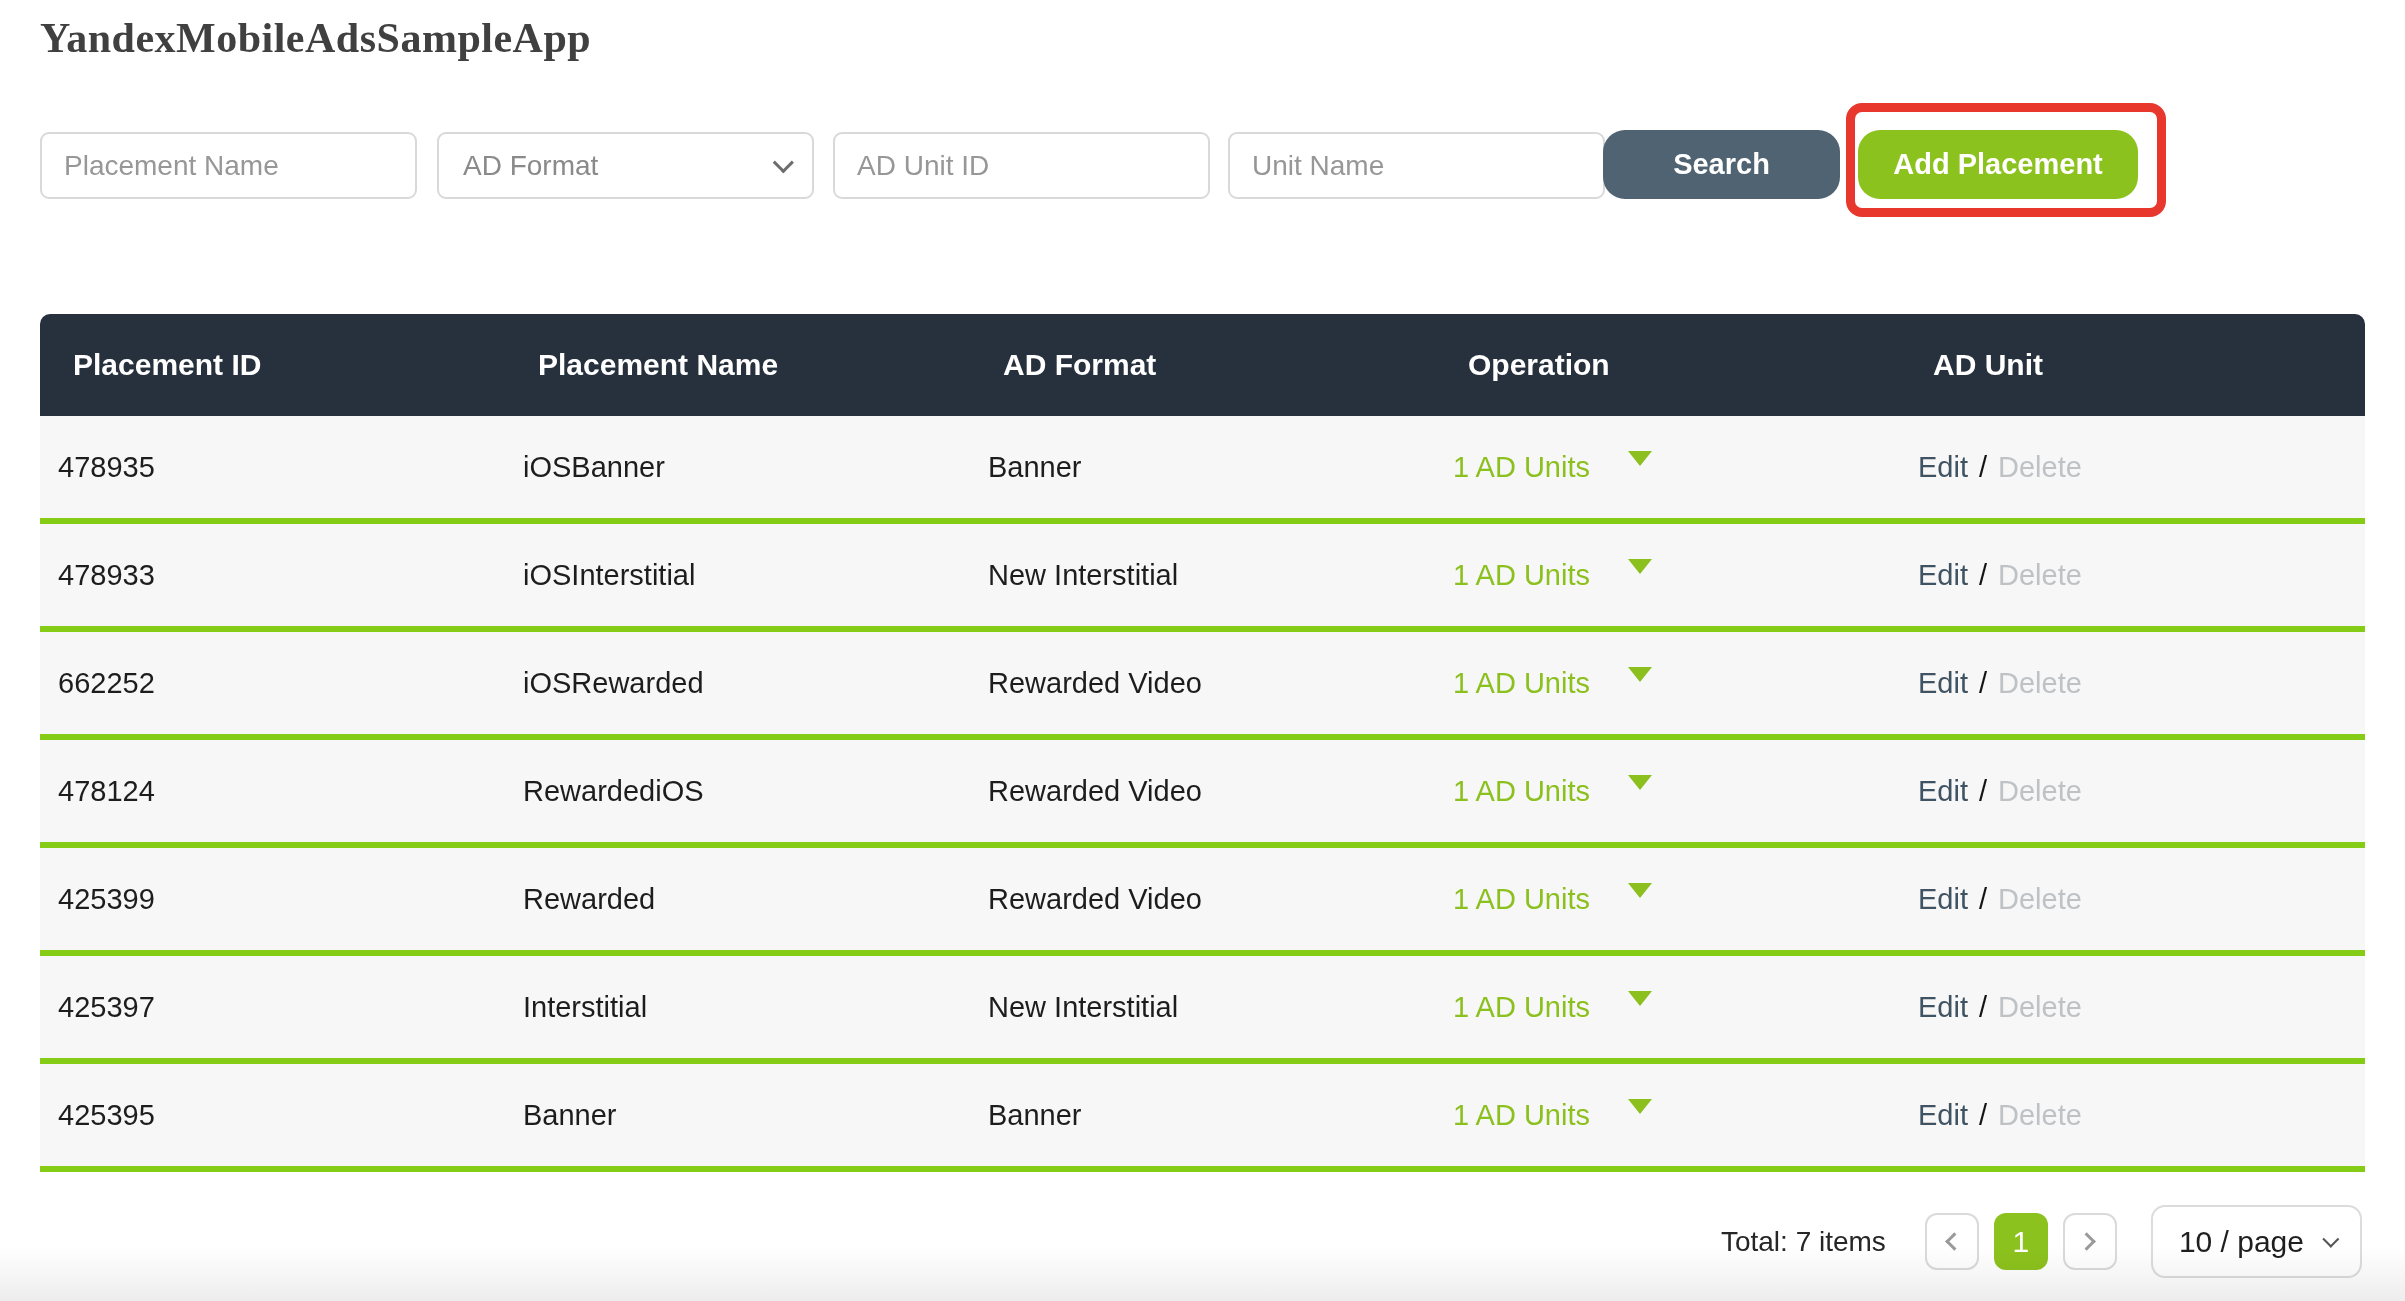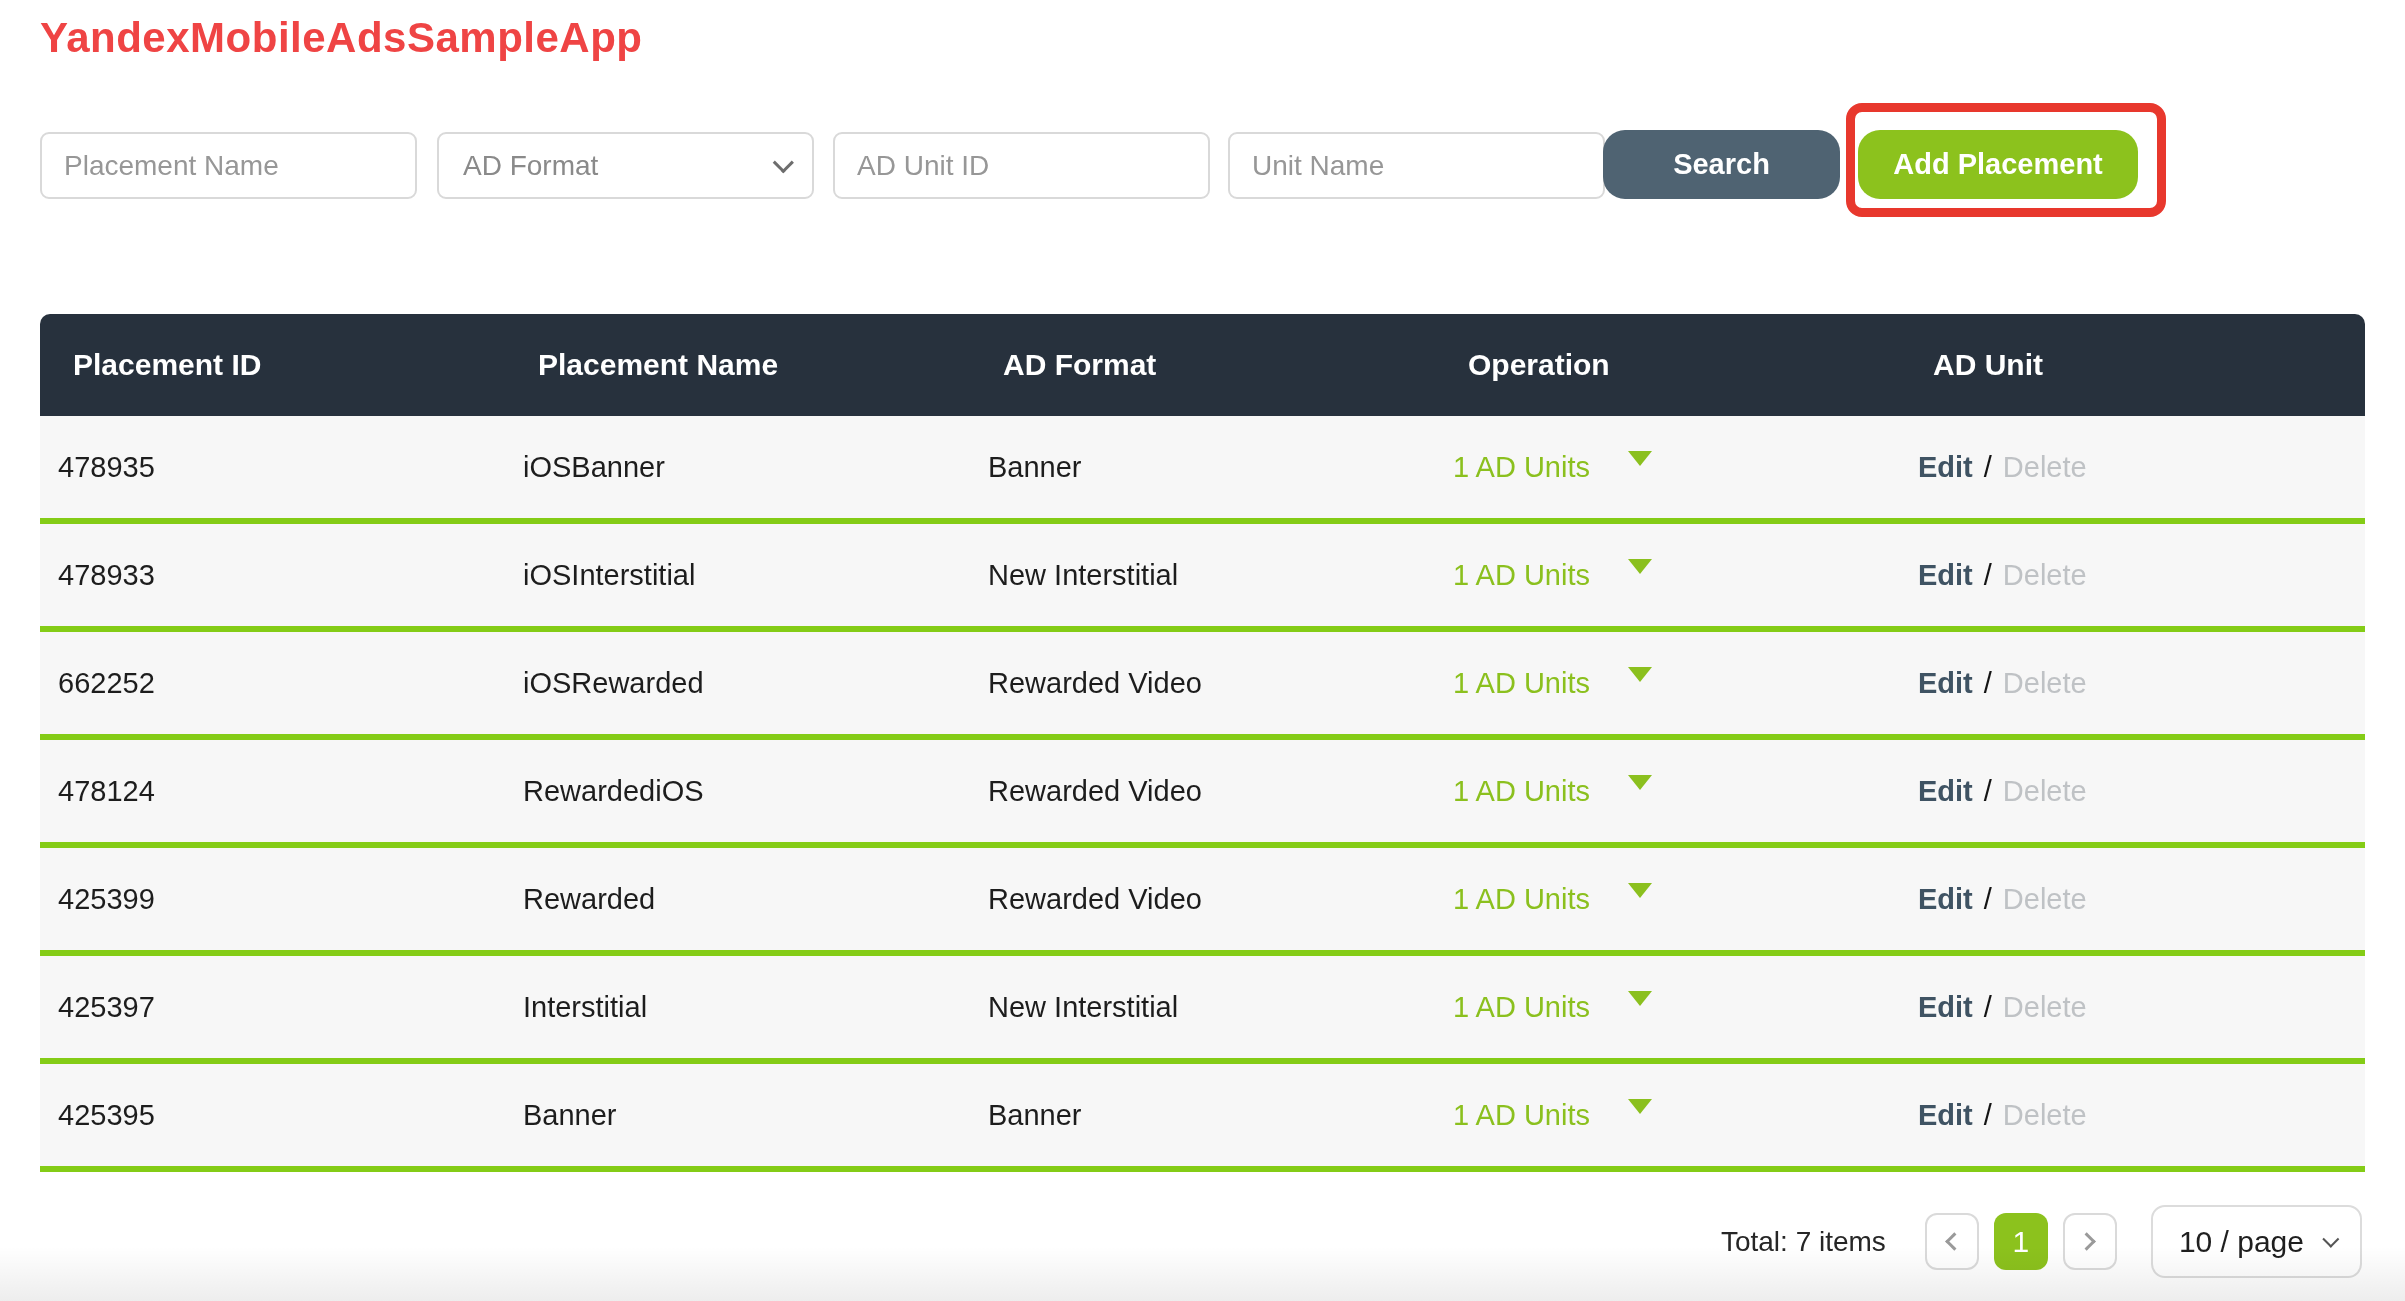--- a/index.html
+++ b/index.html
@@ -7,22 +7,22 @@
   body {
     width:2405px; height:1301px;
     background:#ffffff;
     font-family:"Liberation Sans","DejaVu Sans",sans-serif;
     position:relative;
     overflow:hidden;
   }
 
   .page-title {
     position:absolute; left:40px; top:14px;
-    font-size:42px; font-weight:700; color:#ef4444;
-    letter-spacing:0.5px; margin:0;
+    font-size:42px; font-weight:700; color:#404040;
+    letter-spacing:0.5px; margin:0;font-family:Liberation Serif, serif;
   }
 
   
   .filter-input {
     position:absolute; top:132px; height:67px; width:377px;
     border:2px solid #d9d9d9; border-radius:9px;
     font-size:28px; padding:0 22px; color:#444; background:#fff;
     font-family:inherit; outline:none;
   }
   .filter-input::placeholder { color:#979797; }
@@ -75,21 +75,21 @@
   .trow > div { padding-left:18px; }
 
   .adunit-link { display:flex; cursor:pointer; }
   .adunit-text { color:#8bc01e; }
   .caret-down {
     width:0; height:0; margin-left:38px;
     border-left:12px solid transparent; border-right:12px solid transparent;
     border-top:15px solid #8bc01e;
   }
 
-  .op-edit { font-weight:700; color:#3f5363; cursor:pointer; }
+  .op-edit { font-weight:400; color:#3f5363; cursor:pointer; }
   .op-sep  { color:#141414; padding:0 11px; }
   .op-del  { color:#bfc2c5; cursor:pointer; }
 
   
   .pagination {
     position:absolute; top:1205px; right:43px; height:73px;
     display:flex; align-items:center;
   }
   .total-label { font-size:28px; color:#262626; margin-right:24px; }
   .pg-btn {

